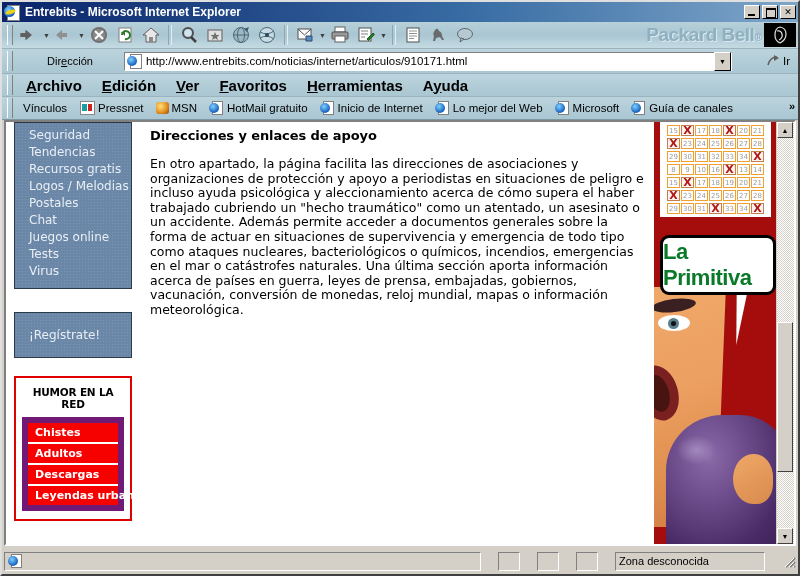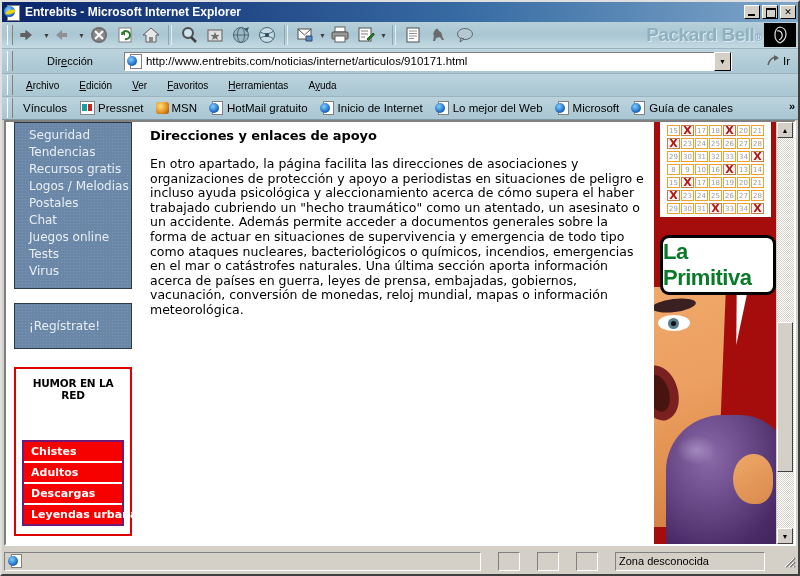--- a/index.html
+++ b/index.html
@@ -59,21 +59,21 @@
                background:radial-gradient(circle at 40% 35%,#7fd0ff,#1560bd 70%);}
   .addr-url{font-size:11.5px;color:#000;white-space:nowrap;overflow:hidden;flex:1;}
   .addr-drop{width:17px;height:19px;background:#d4d0c8;border:1px solid;
              border-color:#fff #000 #000 #fff;display:flex;align-items:center;justify-content:center;
              font-size:7px;box-sizing:border-box;flex:0 0 auto;}
   .gobtn{display:flex;align-items:center;gap:3px;padding:0 8px;font-size:11.5px;color:#000;white-space:nowrap;flex:0 0 auto;}
 
   
   .menurow{display:flex;align-items:center;height:22px;background:linear-gradient(to bottom,#bcd4dd,#a9c6d2);
            border-bottom:1px solid #9ab3bd;padding-left:2px;}
-  .menuitem{font-size:10px;color:#000;padding:2px 10px;white-space:nowrap;}
+  .menuitem{font-size:15px;color:#000;padding:2px 10px;white-space:nowrap;font-weight:bold;}
   .menuitem u{text-decoration:underline;}
 
   
   .linksrow{display:flex;align-items:center;height:22px;background:linear-gradient(to bottom,#bcd4dd,#a9c6d2);
             border-bottom:1px solid #7e97a1;padding-left:2px;position:relative;}
   .linklabel{font-size:11.5px;color:#000;padding:0 7px;white-space:nowrap;}
   .linkitem{display:flex;align-items:center;gap:3px;padding:1px 6px;font-size:11.5px;color:#000;white-space:nowrap;}
   .lico{width:15px;height:14px;position:relative;flex:0 0 auto;}
   .lico .page{position:absolute;left:3px;top:0;width:9px;height:12px;background:#fff;border:1px solid #808080;}
   .lico .e{position:absolute;left:0;top:2px;width:10px;height:10px;border-radius:50%;
@@ -89,28 +89,28 @@
             border:2px solid;border-color:#808080 #fff #fff #808080;box-sizing:border-box;overflow:hidden;}
   .pageinner{position:absolute;left:0;top:0;right:17px;bottom:0;background:#fff;overflow:hidden;}
 
   
   .sidebar{position:absolute;left:8px;top:0px;width:118px;}
   .navbox{background:#6b87a8;border:1px solid #2a3a4a;padding:4px 0 8px 0;
           background-image:radial-gradient(rgba(255,255,255,.11) 1px,transparent 1px);
           background-size:3px 3px;}
   .navitem{font-size:12px;color:#e8eef5;padding:1px 0 1px 14px;white-space:nowrap;line-height:15px;
            font-family:"DejaVu Sans",sans-serif;}
-  .regbox{margin-top:14px;height:44px;background:#6b87a8;border:1px solid #2a3a4a;
+  .regbox{margin-top:23px;height:44px;background:#6b87a8;border:1px solid #2a3a4a;
           background-image:radial-gradient(rgba(255,255,255,.11) 1px,transparent 1px);
           background-size:3px 3px;display:flex;align-items:center;}
   .regtxt{font-size:12px;color:#e8eef5;padding-left:14px;font-family:"DejaVu Sans",sans-serif;}
   .humorbox{margin-top:18px;border:2px solid #e00000;background:#fff;padding:7px 6px 8px 6px;}
   .humortitle{font-size:10.5px;font-weight:bold;color:#000;text-align:center;padding:1px 0 7px 0;
               font-family:"DejaVu Sans",sans-serif;letter-spacing:-0.2px;}
-  .humorbtns{border:2px solid #701a75;margin-top:32px;}
+  .humorbtns{border:6px solid #701a75;}
   .hbtn{background:#f70000;color:#fff;font-size:11px;font-weight:bold;padding:3px 0 3px 7px;
         border-bottom:2px solid #fff;font-family:"DejaVu Sans",sans-serif;white-space:nowrap;}
   .hbtn:last-child{border-bottom:none;}
 
   
   .article{position:absolute;left:140px;top:0;width:505px;}
   .arttitle{font-size:13px;font-weight:bold;color:#000;padding:6px 0 0 4px;
             font-family:"DejaVu Sans",sans-serif;letter-spacing:-0.1px;}
   .artbody{font-size:12.5px;color:#000;line-height:14.6px;padding:14px 3px 0 4px;text-align:left;
            font-family:"DejaVu Sans",sans-serif;}

